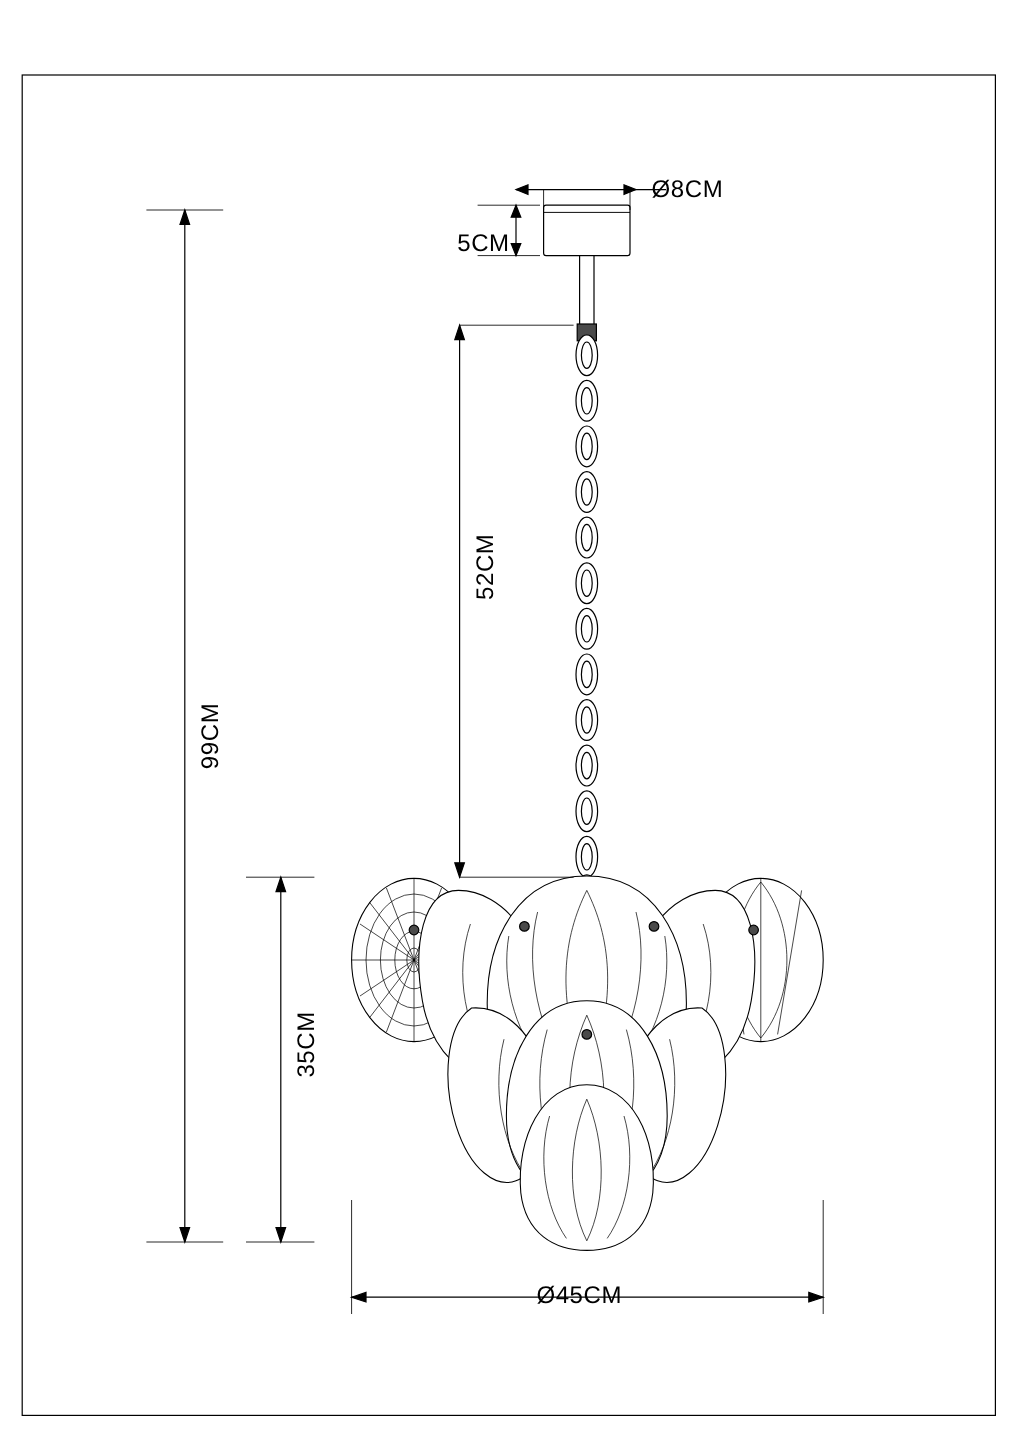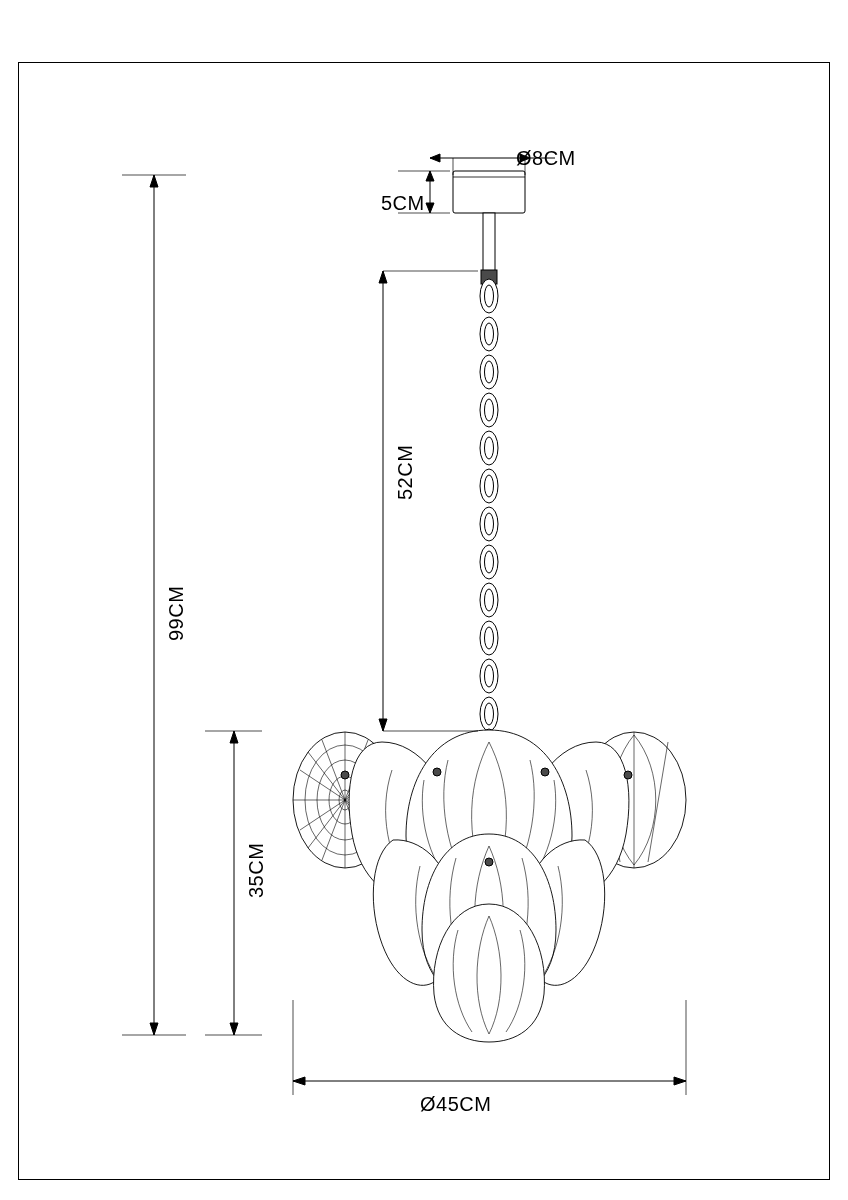--- a/index.html
+++ b/index.html
@@ -169,25 +169,25 @@
       <path d="M234 1035 L230 1023 L238 1023 Z" fill="#000"></path>
 
       <line x1="293" y1="1081" x2="686" y2="1081"></line>
       <path d="M293 1081 L305 1077 L305 1085 Z" fill="#000"></path>
       <path d="M686 1081 L674 1077 L674 1085 Z" fill="#000"></path>
       <line x1="293" y1="1000" x2="293" y2="1095" stroke-width="0.7"></line>
       <line x1="686" y1="1000" x2="686" y2="1095" stroke-width="0.7"></line>
     </g>
   </svg>
 
-  <div class="dim-label" style="left:516px; top:147px;">Ø8CM</div>
+  <div class="dim-label" style="left:543px; top:147px;">Ø8CM</div>
 
   <div class="dim-label" style="left:381px; top:192px;">5CM</div>
 
   <div class="dim-label vert" style="left:394px; top:500px; transform:rotate(-90deg);">52CM</div>
 
   <div class="dim-label vert" style="left:165px; top:641px; transform:rotate(-90deg);">99CM</div>
 
   <div class="dim-label vert" style="left:245px; top:898px; transform:rotate(-90deg);">35CM</div>
 
-  <div class="dim-label" style="left:420px; top:1069px;margin-top:24px;">Ø45CM</div>
+  <div class="dim-label" style="left:447px; top:1069px;">Ø45CM</div>
 
 </div>
 
 </body></html>

